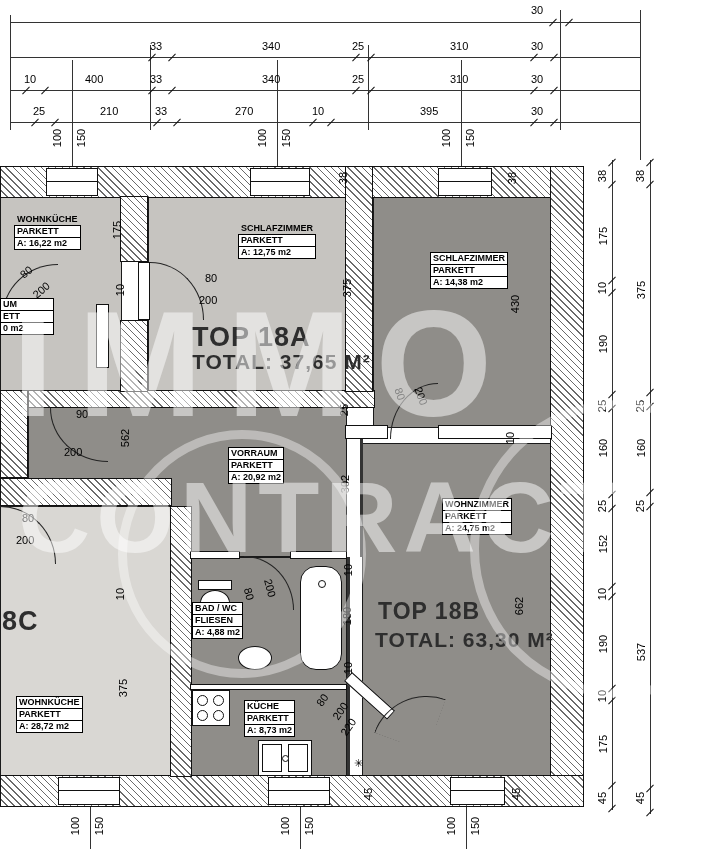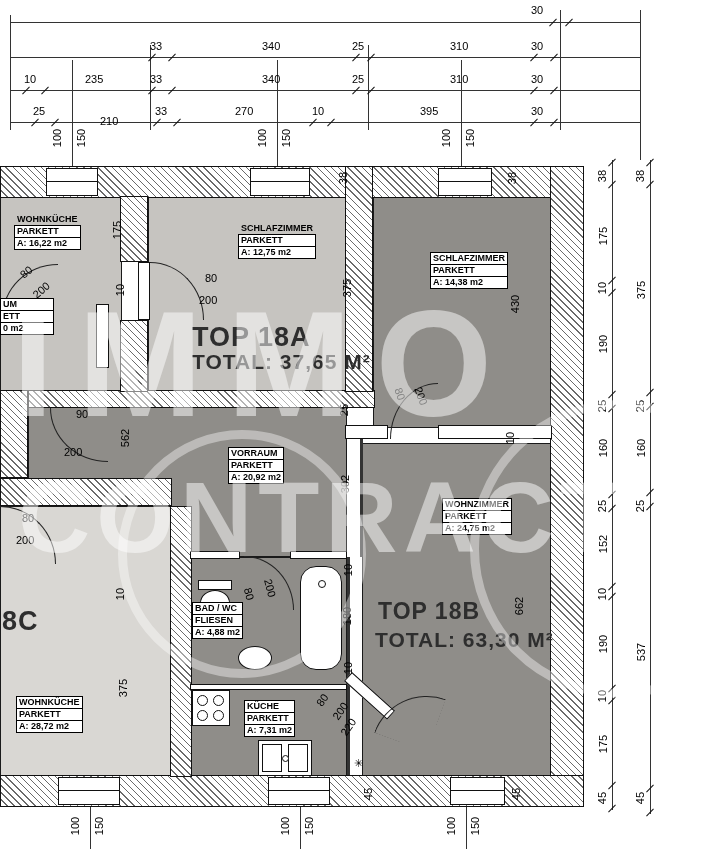--- a/index.html
+++ b/index.html
@@ -73,28 +73,28 @@
   <div class="tick" style="left:529px;top:122px;"></div>
   <div class="tick" style="left:549px;top:122px;"></div>
 
   <span class="dim" style="left:531px;top:4px;">30</span>
   <span class="dim" style="left:150px;top:40px;">33</span>
   <span class="dim" style="left:262px;top:40px;">340</span>
   <span class="dim" style="left:352px;top:40px;">25</span>
   <span class="dim" style="left:450px;top:40px;">310</span>
   <span class="dim" style="left:531px;top:40px;">30</span>
   <span class="dim" style="left:24px;top:73px;">10</span>
-  <span class="dim" style="left:85px;top:73px;">235</span>
+  <span class="dim" style="left:85px;top:73px;">400</span>
   <span class="dim" style="left:150px;top:73px;">33</span>
   <span class="dim" style="left:262px;top:73px;">340</span>
   <span class="dim" style="left:352px;top:73px;">25</span>
   <span class="dim" style="left:450px;top:73px;">310</span>
   <span class="dim" style="left:531px;top:73px;">30</span>
   <span class="dim" style="left:33px;top:105px;">25</span>
-  <span class="dim" style="left:100px;top:115px;">210</span>
+  <span class="dim" style="left:100px;top:105px;">210</span>
   <span class="dim" style="left:155px;top:105px;">33</span>
   <span class="dim" style="left:235px;top:105px;">270</span>
   <span class="dim" style="left:312px;top:105px;">10</span>
   <span class="dim" style="left:420px;top:105px;">395</span>
   <span class="dim" style="left:531px;top:105px;">30</span>
 
   <div class="vline" style="left:72px;top:60px;height:140px;"></div>
   <span class="dim r90" style="left:48px;top:132px;">100</span>
   <span class="dim r90" style="left:72px;top:132px;">150</span>
   <div class="vline" style="left:277px;top:60px;height:140px;"></div>
@@ -203,21 +203,21 @@
     <span class="ln">A: 24,75 m2</span>
   </div>
   <div class="rlabel" style="left:192px;top:602px;">
     <span class="ln">BAD / WC</span>
     <span class="ln">FLIESEN</span>
     <span class="ln">A: 4,88 m2</span>
   </div>
   <div class="rlabel" style="left:244px;top:700px;">
     <span class="ln">KÜCHE</span>
     <span class="ln">PARKETT</span>
-    <span class="ln">A: 7,31 m2</span>
+    <span class="ln">A: 8,73 m2</span>
   </div>
   <div class="rlabel" style="left:16px;top:696px;">
     <span class="ln">WOHNKÜCHE</span>
     <span class="ln">PARKETT</span>
     <span class="ln">A: 28,72 m2</span>
   </div>
   <div class="rlabel" style="left:0;top:298px;width:54px;">
     <span class="ln">UM</span>
     <span class="ln">ETT</span>
     <span class="ln">0 m2</span>

